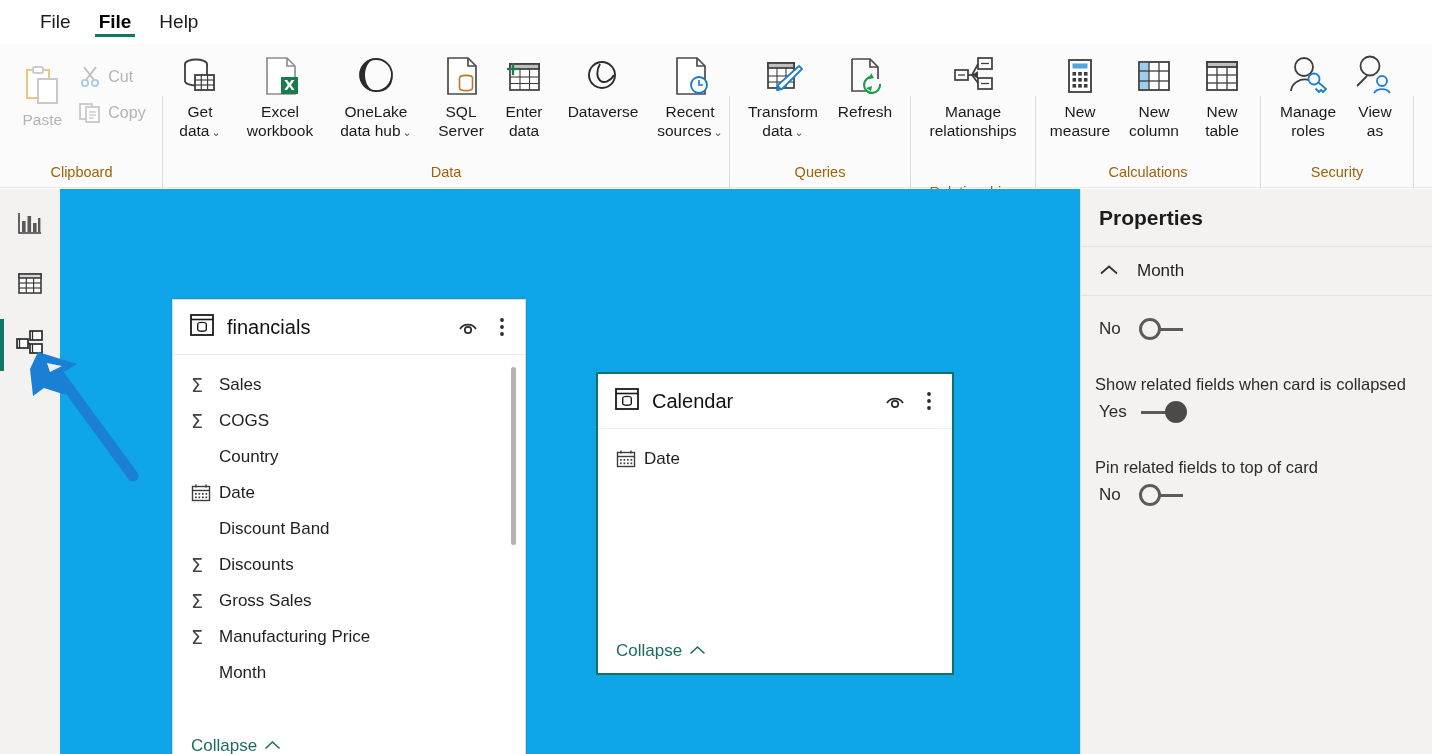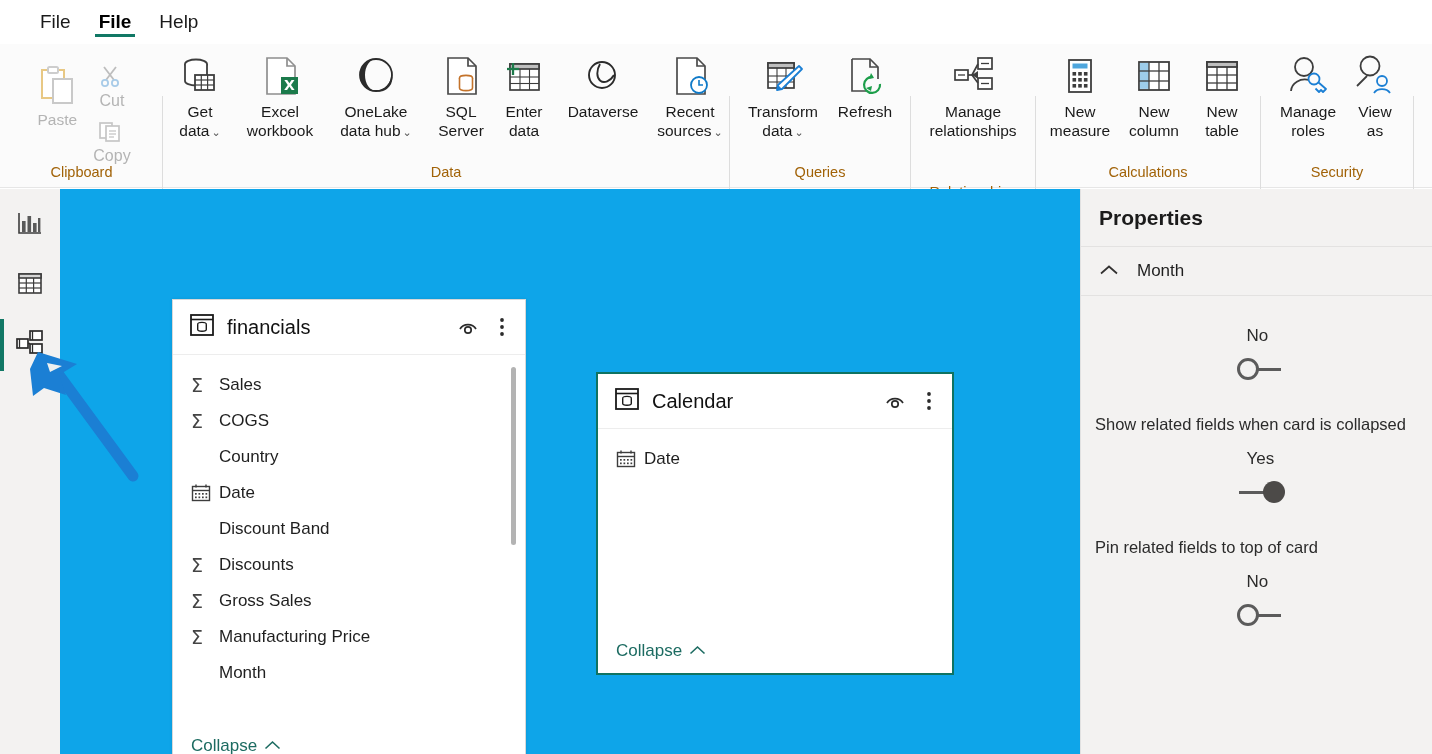--- a/index.html
+++ b/index.html
@@ -56,21 +56,21 @@
     padding: 6px 7px 0 7px;
     cursor: default;
   }
   .rbtn .ico { height: 52px; display: flex; align-items: center; justify-content: center; }
   .rbtn .lbl {
     font-size: 15.5px; color: #1a1a1a; text-align: center;
     line-height: 19px; max-width: 92px;
   }
   .rbtn.disabled .lbl { color: #b4b4b4; }
   .rbtn .lbl .chev { font-size: 11px; color: #555; margin-left: 2px; }
-  .rbtn-h { display: flex; flex-direction: column; align-items: center; padding: 3px 4px; }
+  .rbtn-h { display: flex; flex-direction: row; align-items: center; padding: 3px 4px; }
   .rbtn-h .ico { height: 30px; width: 30px; }
   .rbtn-h .lbl { font-size: 16px; margin-left: 3px; max-width: none; }
 
   
   .rail {
     position: absolute; left: 0; top: 189px; width: 60px; height: 565px;
     background: #f3f2f1;
   }
   .railitem {
     position: relative; width: 60px; height: 60px;
@@ -145,21 +145,21 @@
   }
   .props-section {
     display: flex; align-items: center; gap: 18px;
     padding: 14px 0 14px 18px;
     border-bottom: 1px solid #e3e2e1;
     cursor: default;
   }
   .props-section .sname { font-size: 17px; color: #1f1f1f; }
   .prop-row { padding: 18px 10px 0 14px; }
   .prop-label { font-size: 16.5px; color: #2b2b2b; line-height: 25px; }
-  .toggle-line { display: flex; align-items: center; gap: 12px; margin-top: 12px; padding-left: 4px; flex-direction: column; }
+  .toggle-line { display: flex; align-items: center; gap: 12px; margin-top: 4px; padding-left: 4px; }
   .toggle-val { font-size: 17px; color: #2b2b2b; width: 28px; }
   .sw { position: relative; width: 48px; height: 22px; cursor: default; }
   .sw .track { position: absolute; left: 10px; right: 4px; top: 10px; height: 2.5px; background: #5b5b5b; }
   .sw .knob-off {
     position: absolute; left: 0; top: 0; width: 22px; height: 22px;
     border: 3px solid #5b5b5b; border-radius: 50%; background: #f3f2f1;
   }
   .sw .knob-on {
     position: absolute; right: 0; top: 0; width: 22px; height: 22px;
     border-radius: 50%; background: #4c4a48;

